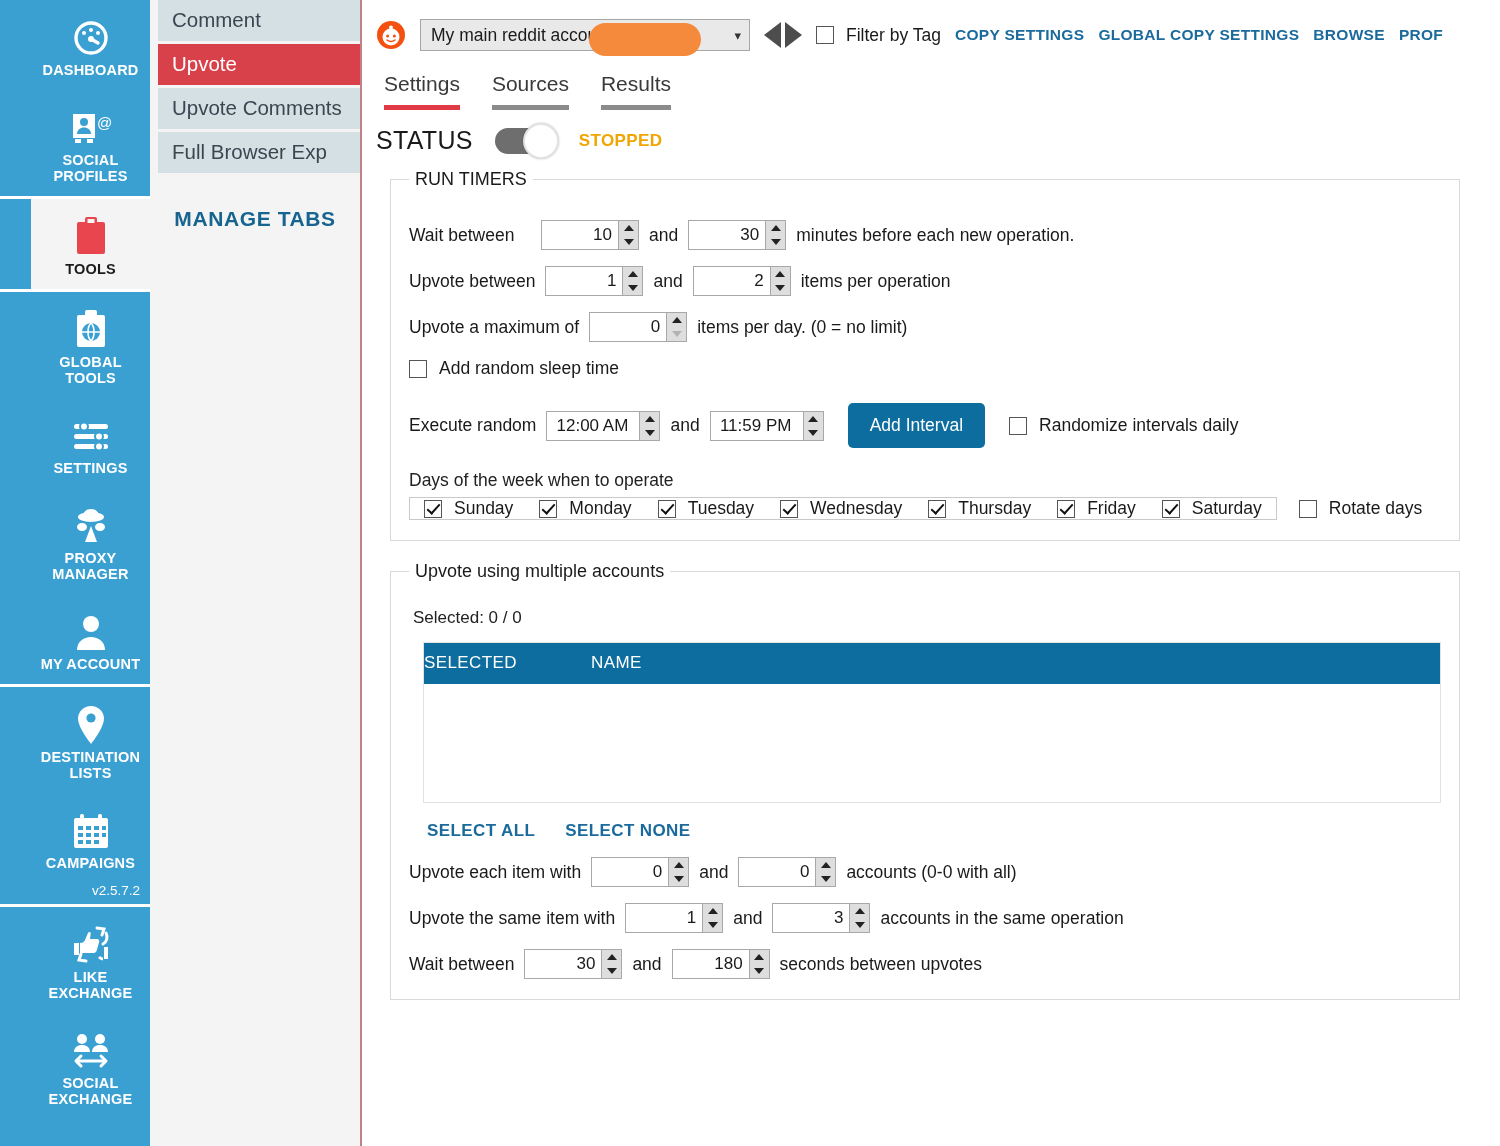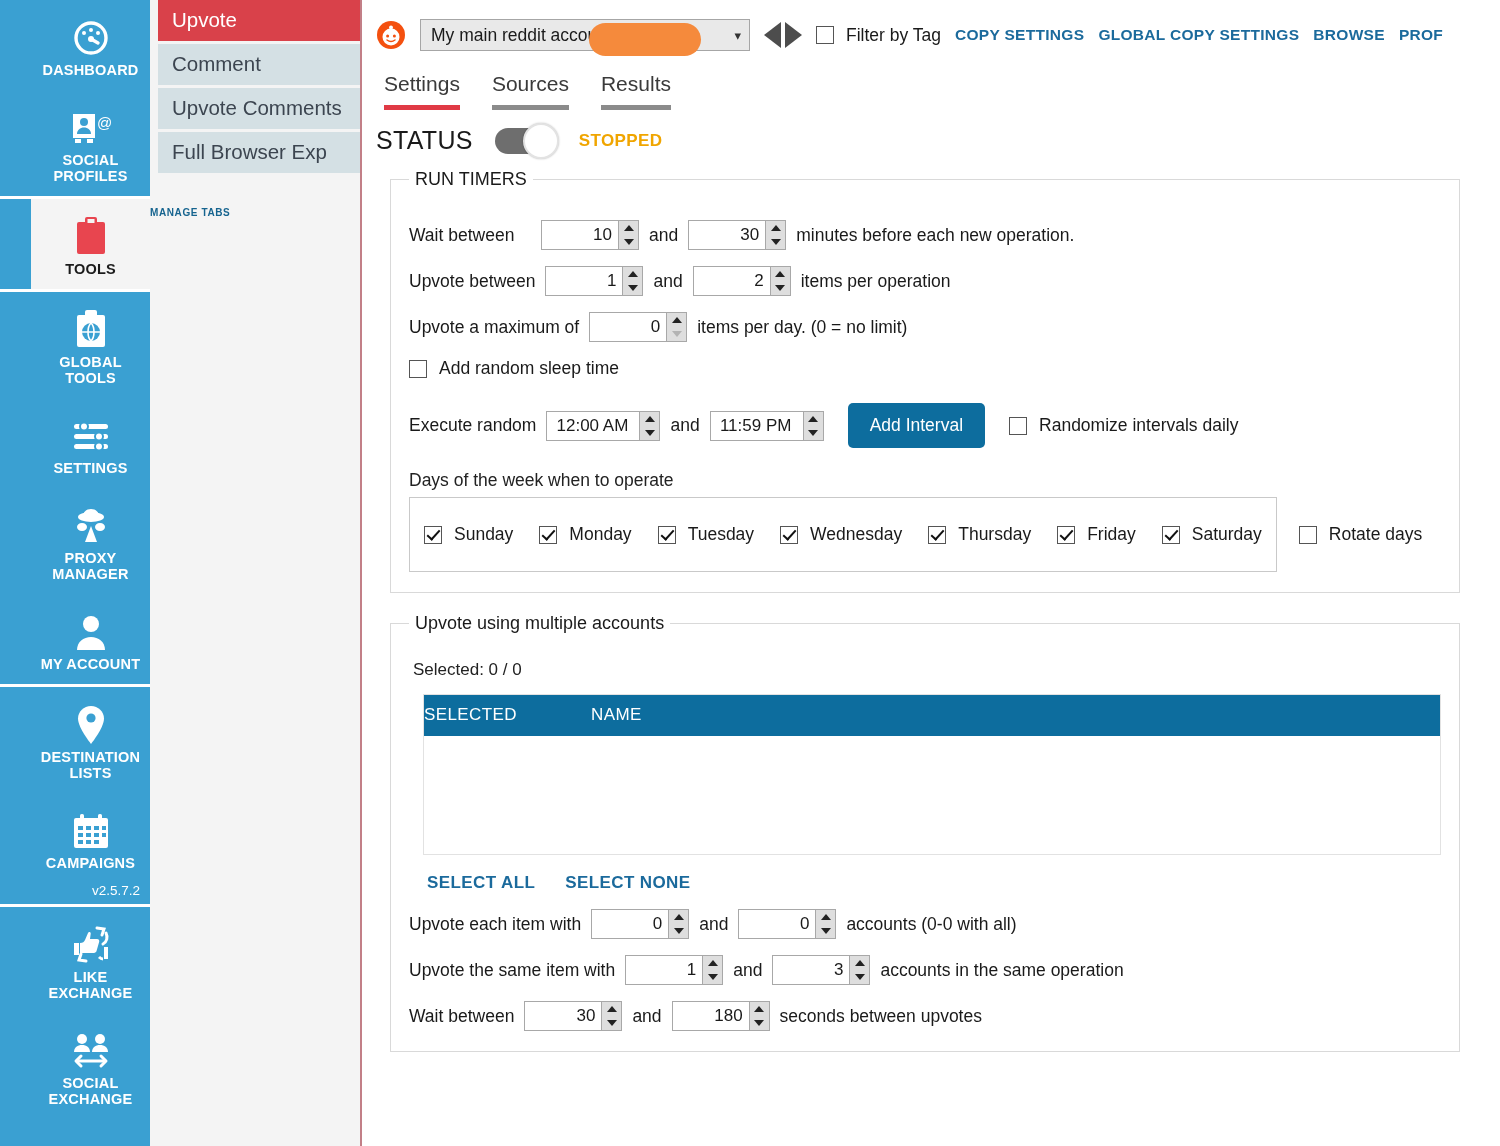--- a/index.html
+++ b/index.html
@@ -66,23 +66,23 @@
     font-size: 20.5px;
     padding: 8px 0 9px 14px;
     margin-bottom: 3px;
     cursor: pointer;
     white-space: nowrap;
     overflow: hidden;
   }
   .tab-entry.active { background: #d9414a; color: #ffffff; }
   .manage-tabs {
     margin-top: 34px;
-    text-align: left;
+    text-align: center;
     color: #16648f;
-    font-size: 10px;
+    font-size: 21px;
     font-weight: 700;
     letter-spacing: .6px;
     cursor: pointer;
   }
 
   
   .main {
     flex: 1 1 auto;
     background: #ffffff;
     padding: 0 0 0 14px;
@@ -254,21 +254,21 @@
   }
   .spin-btn .ar { width: 0; height: 0; }
   .ar-up { border-left: 5px solid transparent; border-right: 5px solid transparent; border-bottom: 6px solid #222; }
   .ar-dn { border-left: 5px solid transparent; border-right: 5px solid transparent; border-top: 6px solid #222; }
   .ar-dn.disabled { border-top-color: #b3b3b3; }
 
   .days-title { font-size: 17.5px; margin: 22px 0 6px 0; }
   .days-wrap { display: flex; align-items: center; gap: 0; }
   .days-box {
     border: 1px solid #c9c9c9;
-    padding: 26px 14px;
+    padding: 0 14px;
     display: flex; align-items: center;
     gap: 26px;
     flex: 0 0 auto;
   }
   .rotate-days { margin-left: 22px; }
 
   .btn-primary {
     background: #0d6d9e;
     color: #fff;
     border: 0;
@@ -477,22 +477,22 @@
               <path d="M12 24l-5 5 5 5M32 24l5 5-5 5" stroke="#fff" stroke-width="3" fill="none" stroke-linecap="round" stroke-linejoin="round"></path>
             </svg>
         </span>
         <span class="rail-label">SOCIAL EXCHANGE</span>
       </div>
     </div>
   </div>
 
   <div class="tabcol">
     <div class="tab-list">
+      <div class="tab-entry">Comment</div>
       <div class="tab-entry active">Upvote</div>
-      <div class="tab-entry">Comment</div>
       <div class="tab-entry">Upvote Comments</div>
       <div class="tab-entry">Full Browser Exp</div>
     </div>
     <div class="manage-tabs">MANAGE TABS</div>
   </div>
 
   <div class="main">
 
     <div class="topbar">
       <span class="reddit-logo">

